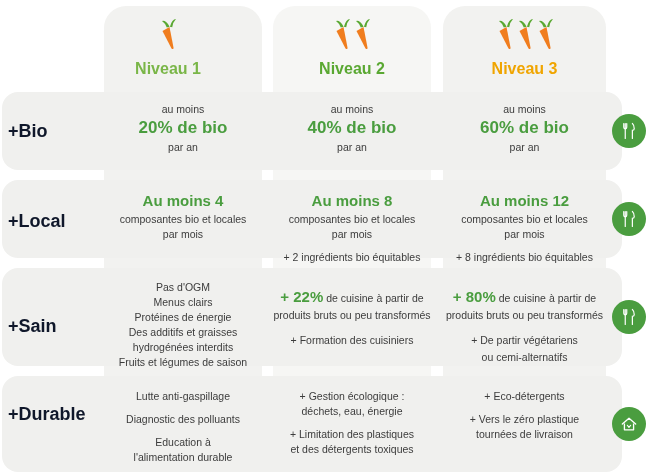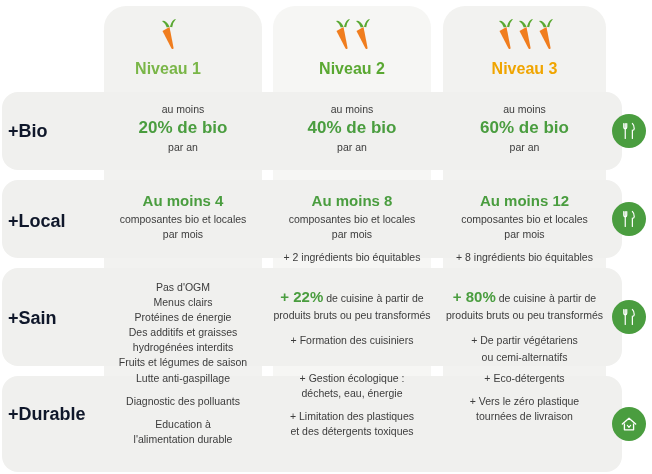--- a/index.html
+++ b/index.html
@@ -75,21 +75,21 @@
     position: absolute;
     left: 8px;
     width: 96px;
     font-size: 18px;
     font-weight: bold;
     color: #0f172a;
     text-align: left;
   }
   .row-label.r1 { top: 121px; }
   .row-label.r2 { top: 211px; }
-  .row-label.r3 { top: 308px; }
+  .row-label.r3 { top: 316px; }
   .row-label.r4 { top: 404px; }
 
   
   .cell {
     position: absolute;
     text-align: center;
     color: #3c3c3c;
     font-size: 10.5px;
     line-height: 14px;
   }
@@ -114,21 +114,21 @@
   .cell .line { margin: 1px 0; }
   .cell .gap { margin-top: 9px; }
 
   .cx1 { left: 104px; width: 158px; }
   .cx2 { left: 273px; width: 158px; }
   .cx3 { left: 443px; width: 163px; }
 
   .ry1 { top: 101px; }
   .ry2 { top: 190px; }
   .ry3 { top: 279px; }
-  .ry4 { top: 370px; }
+  .ry4 { top: 388px; }
 
   .mixed { line-height: 16px; }
 
   
   .badge {
     position: absolute;
     left: 612px;
     width: 34px;
     height: 34px;
     border-radius: 50%;

